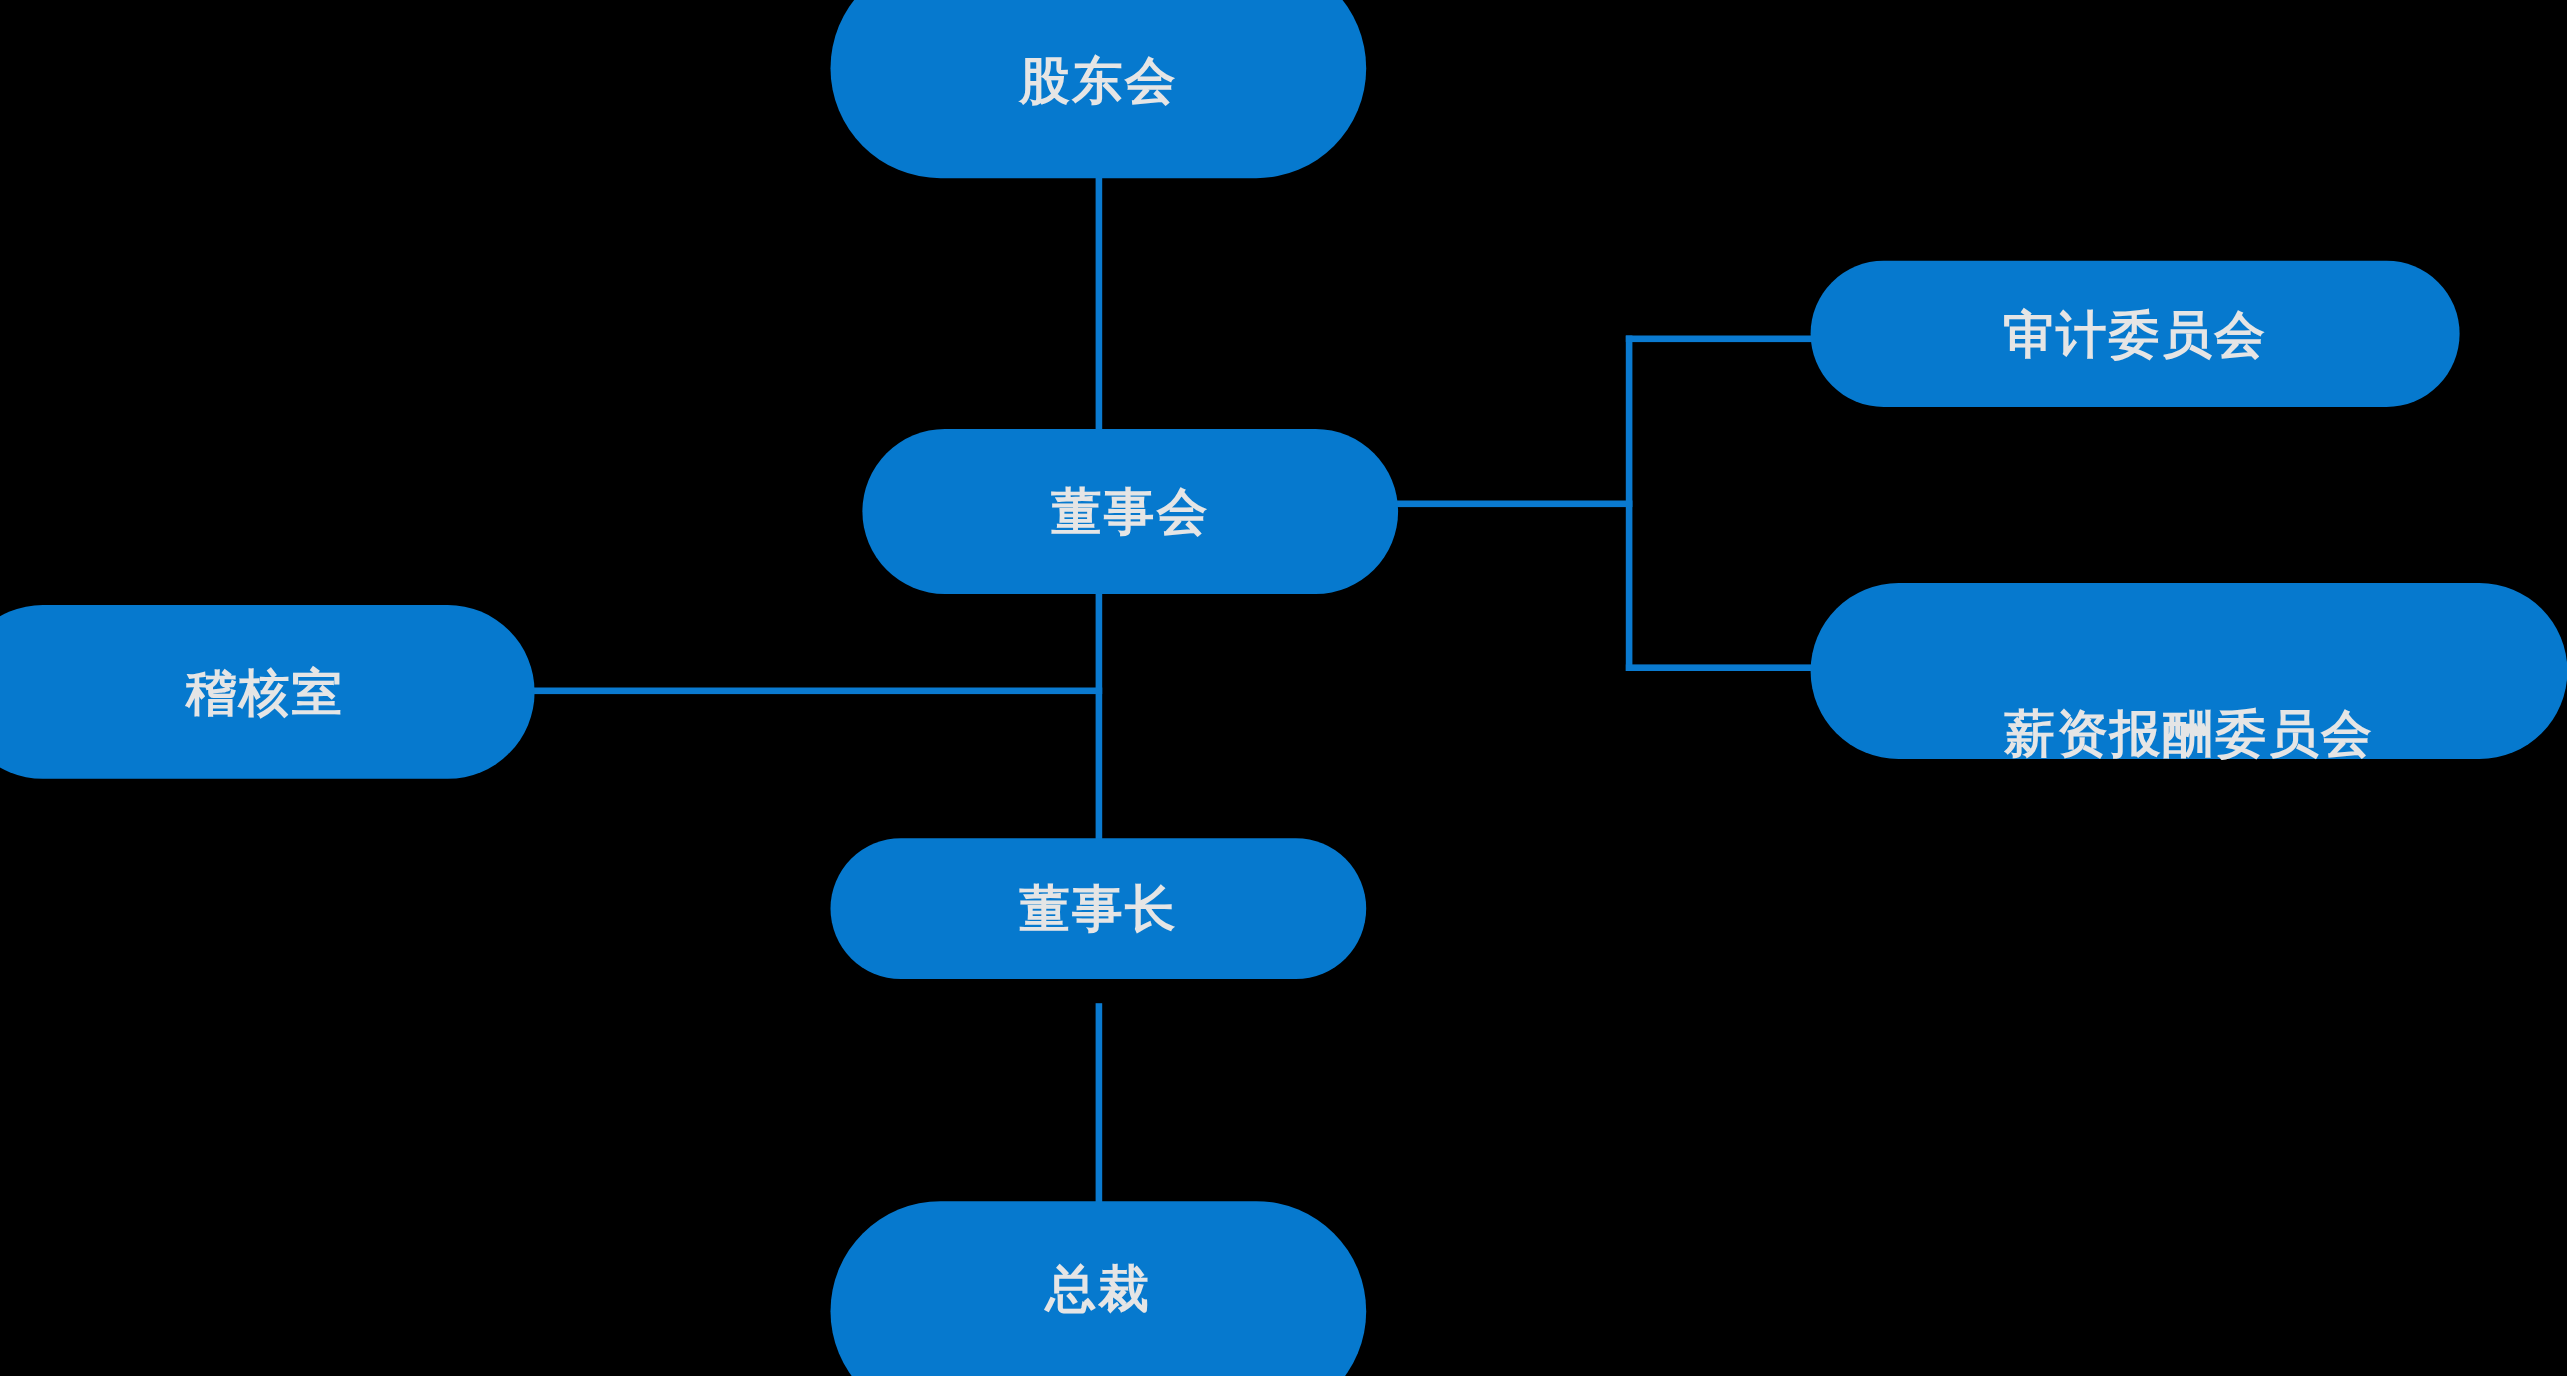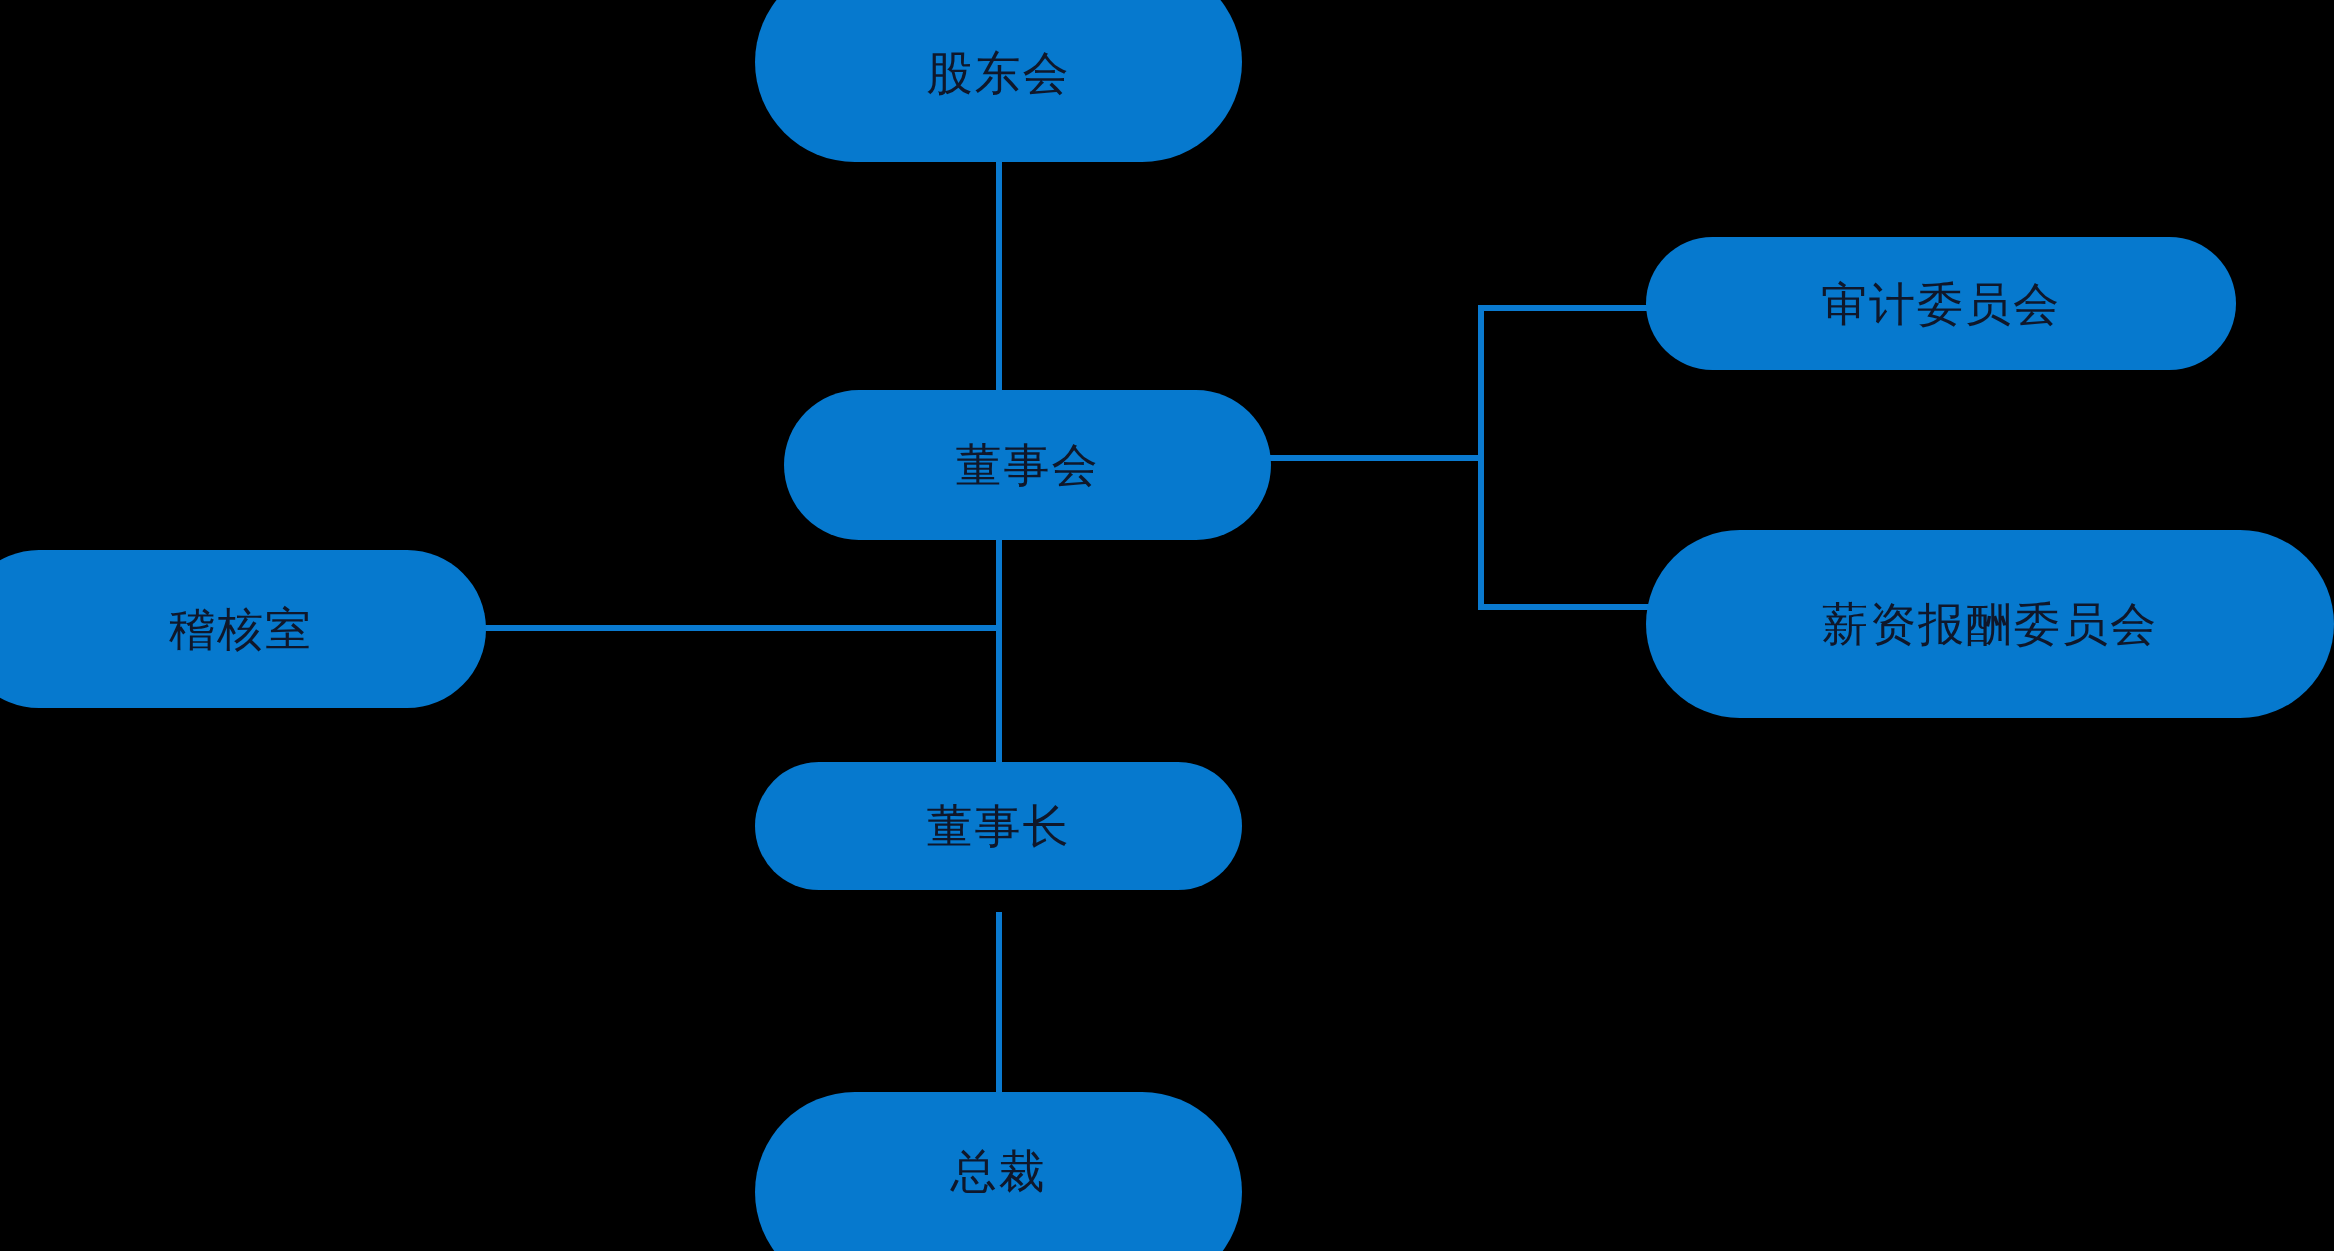--- a/index.html
+++ b/index.html
@@ -18,22 +18,22 @@
   .node {
     position: absolute;
     background: #0679CE;
     border-radius: 999px;
     display: flex;
     align-items: center;
     justify-content: center;
     box-sizing: border-box;
   }
   .node-label {
-    color: #0f172a;
-    font-weight: 400;
+    color: #e5e5e5;
+    font-weight: 700;
     font-size: 46px;
     letter-spacing: 2px;
     line-height: 1;
     white-space: nowrap;
     text-align: center;
   }
   .connector {
     position: absolute;
     background: #0A7AD0;
   }
@@ -66,21 +66,21 @@
   </div>
 
   <div class="node" style="left:784px; top:390px; width:487px; height:150px;">
     <span class="node-label">董事会</span>
   </div>
 
   <div class="node" style="left:1646px; top:237px; width:590px; height:133px;">
     <span class="node-label">审计委员会</span>
   </div>
 
-  <div class="node" style="left:1646px; top:530px; width:688px; height:188px;">
+  <div class="node" style="left:1646px; top:530px; width:688px; height:160px;align-items:flex-end;">
     <span class="node-label">薪资报酬委员会</span>
   </div>
 
   <div class="node" style="left:-40px; top:550px; width:526px; height:158px;">
     <span class="node-label" style="margin-left:36px;">稽核室</span>
   </div>
 
   <div class="node" style="left:755px; top:762px; width:487px; height:128px;">
     <span class="node-label">董事长</span>
   </div>

